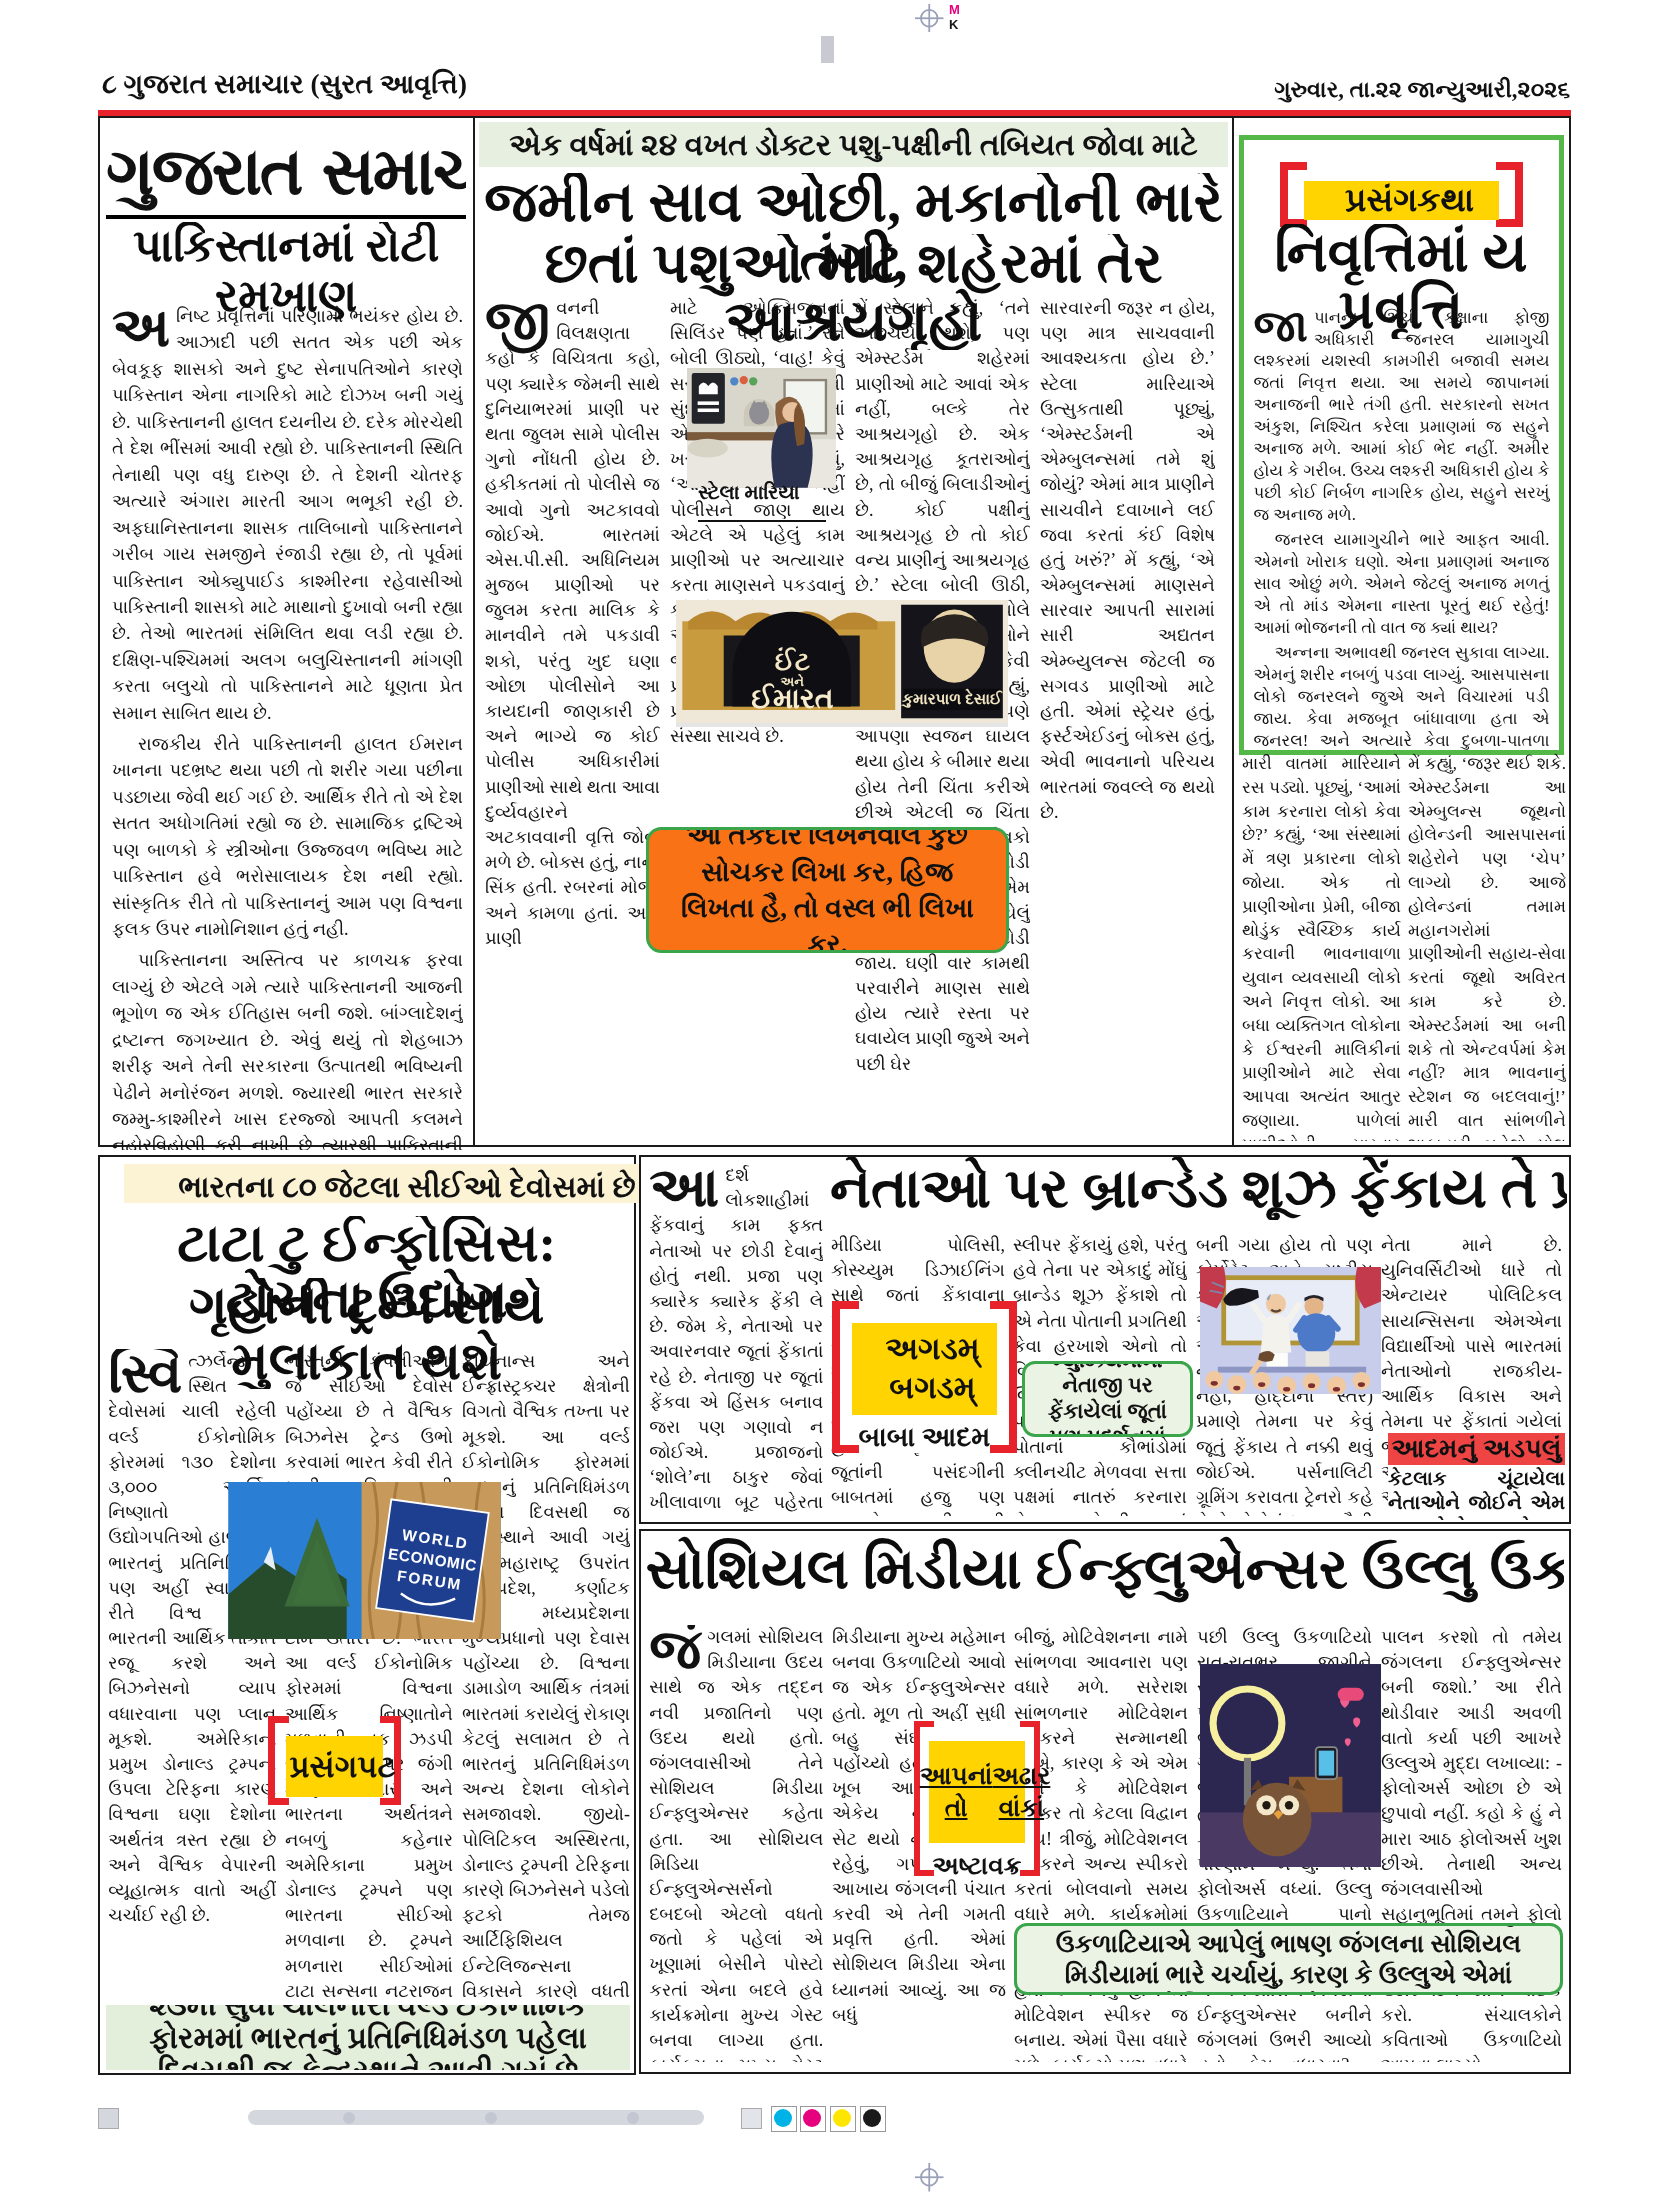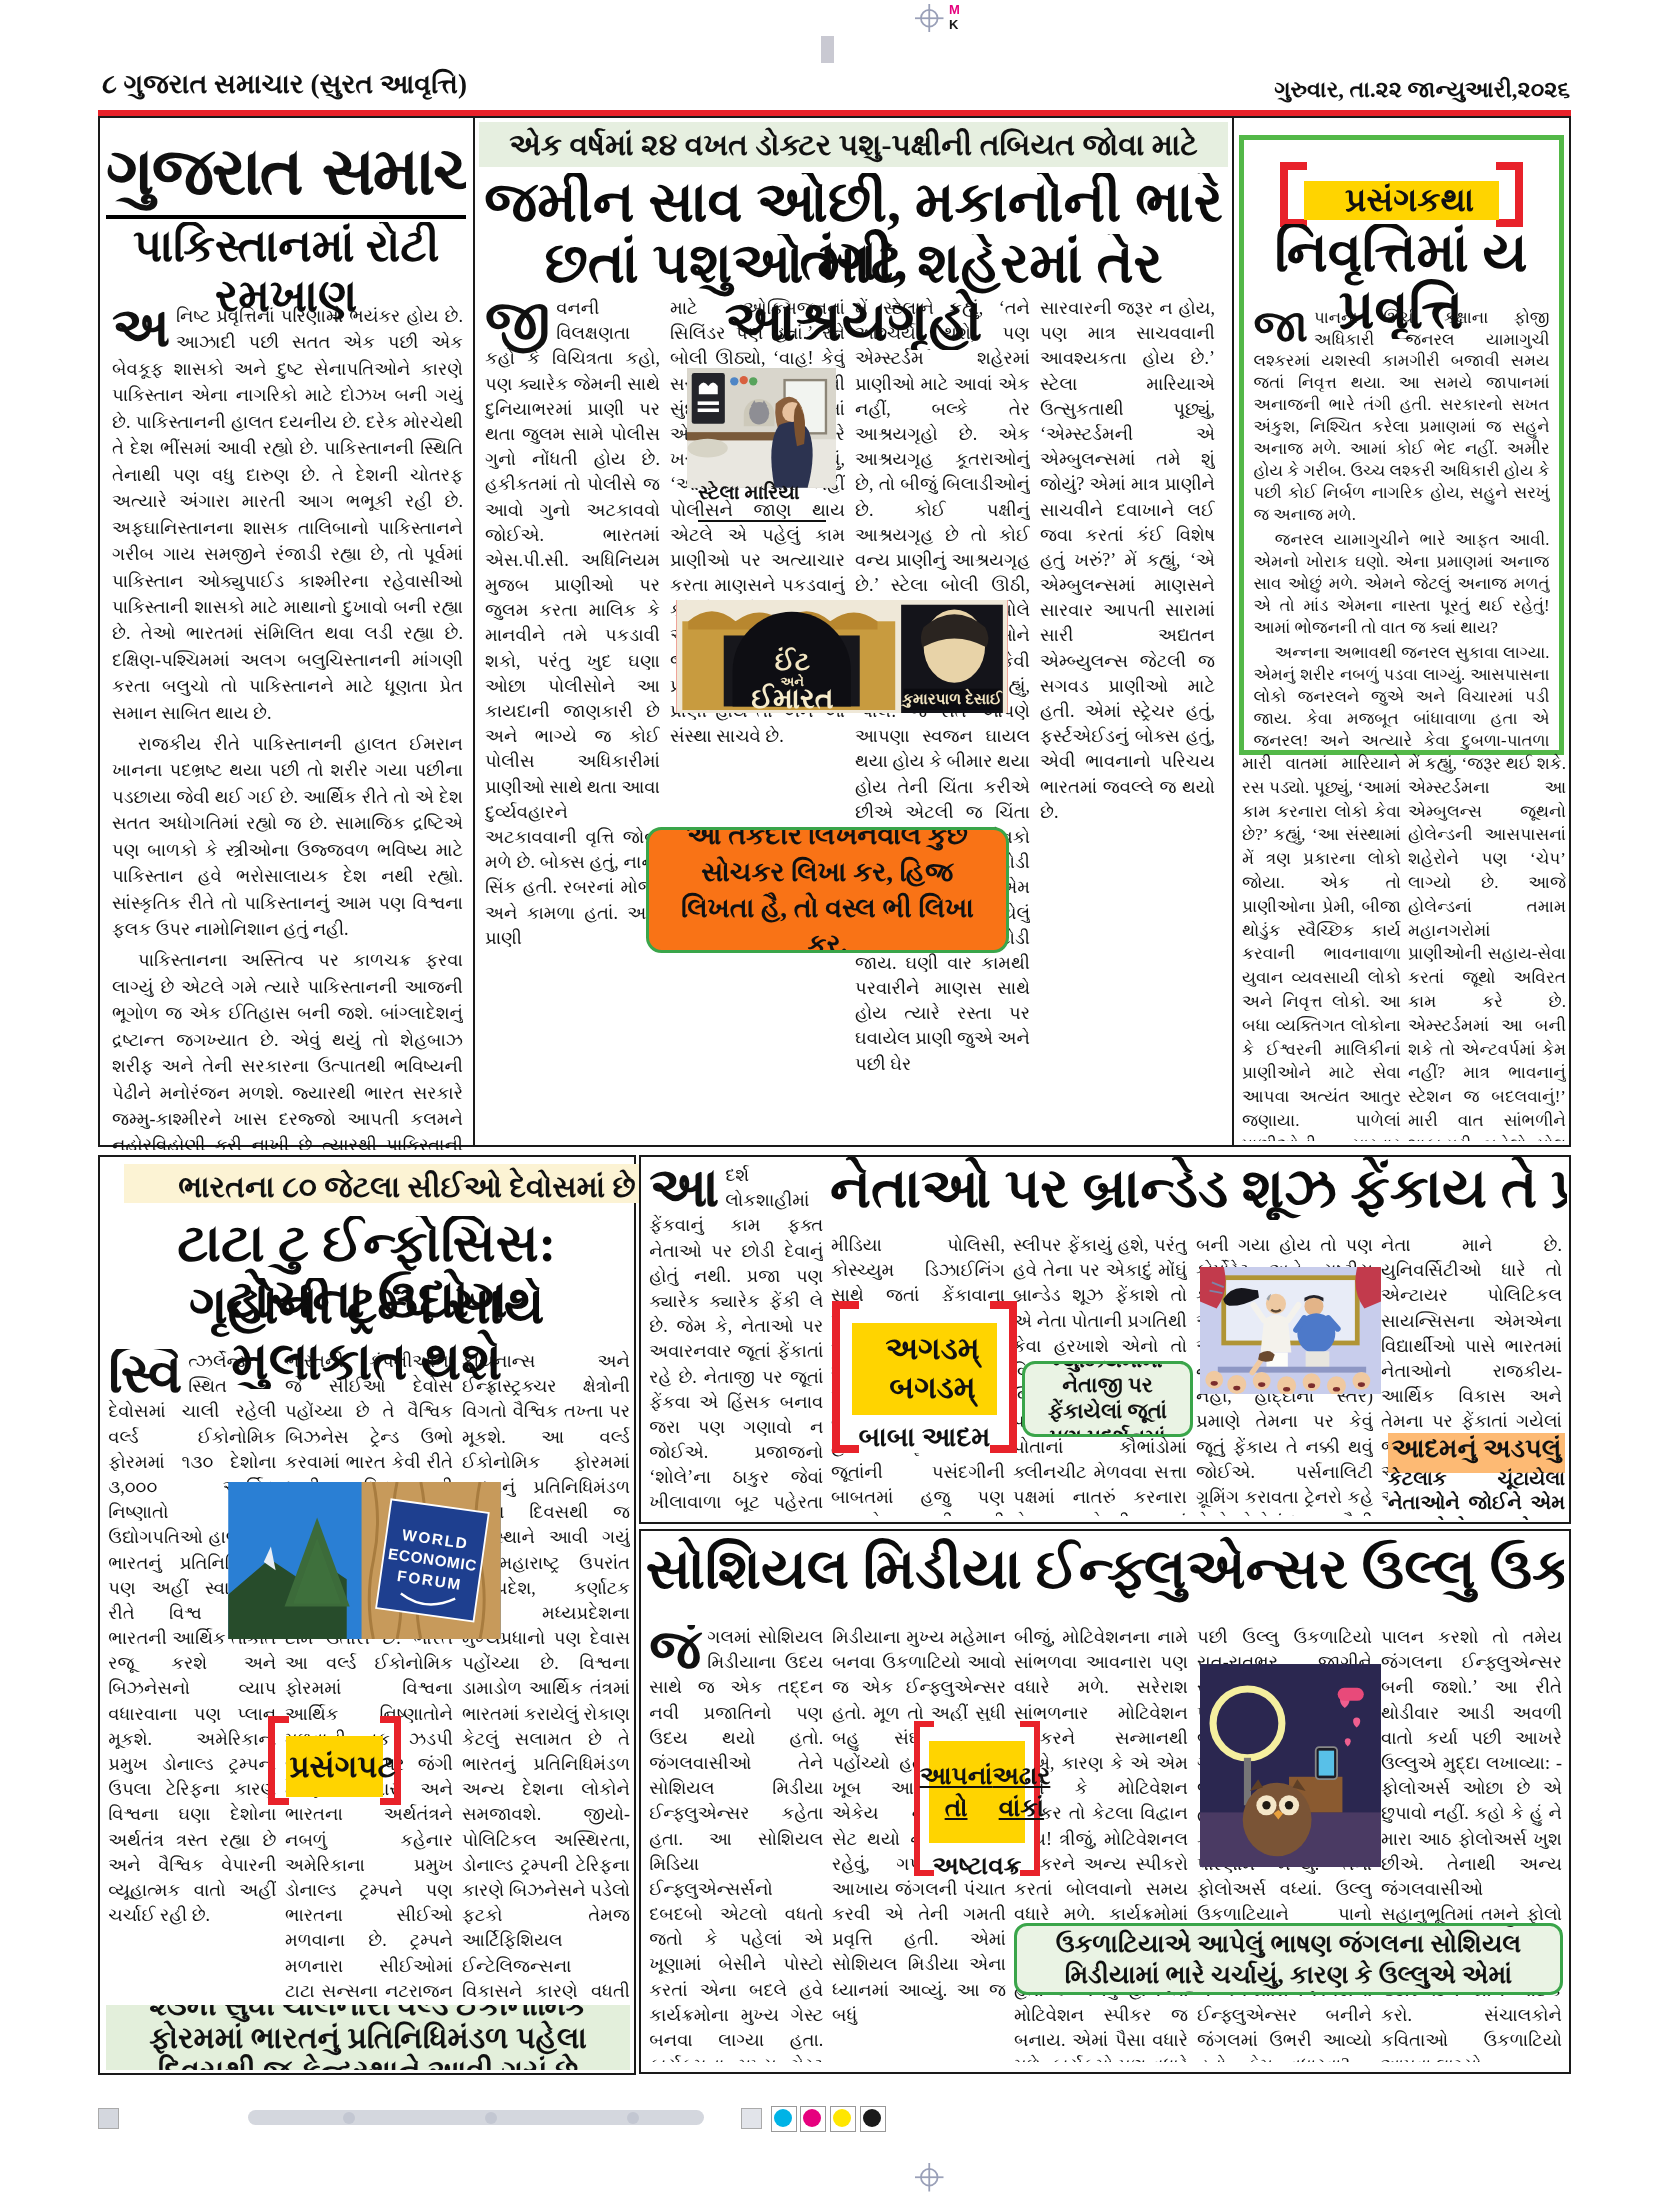--- a/index.html
+++ b/index.html
@@ -90,21 +90,21 @@
       <path d="M108 64 l6 -10 4 9 z M136 64 l-6 -10 -4 9 z" fill="#8e8e94"></path>
       <ellipse cx="35" cy="135" rx="34" ry="16" fill="#d7d4c6"></ellipse>
       <path d="M150 60 q28 -26 44 6 q10 24 2 58 l-34 0 q-16 -34 -12 -64 z" fill="#8a5f3c"></path>
       <path d="M156 96 q-22 30 -8 106 h56 q16 -60 2 -96 q-14 -26 -50 -10 z" fill="#2c3350"></path>
       <circle cx="178" cy="74" r="17" fill="#e8c29f"></circle>
       <path d="M188 58 q16 24 10 70 l-12 4 q-8 -40 -4 -62 z" fill="#7c522f"></path>
     </svg>
   </div>
   <div class="cap" style="left:598px;top:363px;width:128px;font-size:20px;">સ્ટેલા મારિયા</div>
 
-  <div class="abs" style="left:576px;top:470px;width:332px;height:113px;overflow:hidden;background:#ef4444;">
+  <div class="abs" style="left:576px;top:470px;width:332px;height:127px;overflow:hidden;background:#e5e5e5;">
     <svg width="332" height="123" viewBox="0 0 560 208">
       <rect width="560" height="208" fill="#efe8d8"></rect>
       <rect x="0" y="0" width="560" height="208" fill="none"></rect>
       <rect x="10" y="36" width="360" height="150" fill="#c89b3f"></rect>
       <path d="M20 36 q40 -34 80 0 q40 -30 80 0 q40 -34 80 0 q40 -30 80 0 v14 h-320 z" fill="#b8872f"></path>
       <rect x="80" y="60" width="230" height="120" fill="#17171c"></rect>
       <path d="M95 120 a60 60 0 0 1 200 0 v60 h-200 z" fill="#0e0e13"></path>
       <text x="196" y="118" font-size="44" font-weight="bold" fill="#f3e6c2" text-anchor="middle">ઈંટ</text>
       <text x="196" y="146" font-size="22" font-weight="bold" fill="#f3e6c2" text-anchor="middle">અને</text>
       <text x="196" y="182" font-size="48" font-weight="bold" fill="#f7eccb" text-anchor="middle">ઈમારત</text>
@@ -247,21 +247,21 @@
           <ellipse cx="272" cy="198" rx="6" ry="4"></ellipse>
       </g>
       <path d="M88 178 l18 -26" stroke="#f0c9a0" stroke-width="9" stroke-linecap="round"></path>
       <path d="M100 146 q16 -10 26 2 l-4 10 q-16 4 -24 -2z" fill="#6b4a2f"></path>
     </svg>
   </div>
 
   <div class="gquote" style="left:381px;top:204px;width:171px;height:76px;font-size:21.3px;line-height:1.2;padding:2.4px 6px;">ભવિષ્યનાં મ્યુઝિયમોમાં નેતાજી પર ફેંકાયેલાં જૂતાં પણ પ્રદર્શનમાં ગોઠવાઈ શકે</div>
 
   <div class="abs" style="left:747px;top:264px;width:177px;height:89px;background:#fff;">
-    <div class="kick" style="left:0;top:0;width:100%;height:40px;background:#fdba74;font-size:26px;line-height:32px;text-align:center;">આદમનું અડપલું</div>
+    <div class="kick" style="left:0;top:0;width:100%;height:32px;background:#ef4444;font-size:26px;line-height:32px;text-align:center;">આદમનું અડપલું</div>
     <p class="colp" style="left:0;top:34px;width:100%;height:53px;font-size:19.6px;font-weight:bold;line-height:1.25;">કેટલાક ચૂંટાયેલા નેતાઓને જોઈને એમ જ લાગે કે પ્રજાએ મત આપ્યો નથી પણ મતનો ઘા કર્યો છે</p>
   </div>
 </div>
 
 <div class="bx" style="left:639px;top:1529px;width:932px;height:545px;">
   <div class="hl" style="left:4.7px;top:4.7px;width:918px;font-size:56px;line-height:1.2;white-space:nowrap;">સોશિયલ મિડીયા ઈન્ફ્લુએન્સર ઉલ્લુ ઉકળાટિયાની મોટિવેશનલ સ્પીચ</div>
   <p class="colp" style="left:8.3px;top:94px;width:174px;height:437px;">
     <span class="dc">જં</span><span>ગલમાં સોશિયલ મિડીયાના ઉદય સાથે જ એક તદ્દન નવી પ્રજાતિનો પણ ઉદય થયો હતો. જંગલવાસીઓ તેને સોશિયલ મિડીયા ઈન્ફ્લુએન્સર કહેતા હતા. આ સોશિયલ મિડિયા ઈન્ફ્લુએન્સર્સનો દબદબો એટલો વધતો જતો કે પહેલાં એ ખૂણામાં બેસીને પોસ્ટો કરતાં એના બદલે હવે કાર્યક્રમોના મુખ્ય ગેસ્ટ બનવા લાગ્યા હતા. કાર્યક્રમના મુખ્ય ગેસ્ટ હોય તેનો વક્તાઓ તેમને જણાવે છે. મુખ્ય મહેમાનનો બોલવાનો વારો આવે ત્યારે ઓડિયન્સ થાકી ગયું હોય. એટલે થતું એવું કે જંગલમાં મુખ્ય મહેમાનોના ભાષણો મોસ્ટલી નીરસ રહેતા. જે ઈન્ફ્લુએન્સર સમજદાર હતા તેમને ખબર પડી ગઈ હતી કે કાર્યક્રમના મુખ્ય ગેસ્ટ બનવાથી કામ પૂરું થતું નથી, બનવું હોય તો મોટિવેશનલ સ્પીકર બનાય. એક. મોટિવેશનના નામે તમે કંઈ પણ બોલી શકો, ગમે તેવા ધડ-માથાં</span></p>
   <p class="colp" style="left:191px;top:94px;width:174px;height:437px;">મિડીયાના મુખ્ય મહેમાન બનવા ઉકળાટિયો આવો જ એક ઈન્ફ્લુએન્સર હતો. મૂળ તો અહીં સુધી બહુ સંઘર્ષ કરીને પહોંચ્યો હતો. તે પહેલાં ખૂબ આળસુ હતો. એકેય નોકરી-ધંધામાં સેટ થયો નહોતો. બેસી રહેવું, ગપ્પા મારવા, આખાય જંગલની પંચાત કરવી એ તેની ગમતી પ્રવૃત્તિ હતી. એમાં સોશિયલ મિડીયા એના ધ્યાનમાં આવ્યું. આ જ બધું</p>
   <p class="colp" style="left:373px;top:94px;width:174px;height:437px;">બીજું, મોટિવેશનના નામે સાંભળવા આવનારા પણ વધારે મળે. સરેરાશ સાંભળનાર મોટિવેશન સ્પીકરને સન્માનથી જુએ, કારણ કે એ એમ માને કે મોટિવેશન સ્પીકર તો કેટલા વિદ્વાન હોય! ત્રીજું, મોટિવેશનલ સ્પીકરને અન્ય સ્પીકરો કરતાં બોલવાનો સમય વધારે મળે. કાર્યક્રમોમાં ગેસ્ટ બની બનીને ઉલ્લુ એ વાત સમજી ચૂક્યો હતો કે બનવું હોય તો મોટિવેશન સ્પીકર જ બનાય. એમાં પૈસા વધારે મળે, કાર્યક્રમો પણ વધારે ગોઠવાય, આયોજકોને ‘બટર’ લગાવવાની તક પણ વધારે મળે અને સૌથી મહત્ત્વનું - ગમે તે બોલો, ચાલી જાય. ઉલ્લુ ઉકળાટિયાએ જુગાડ કરીને જંગલના સફળ આયોજક ગણાતા પપ્પુ પોપટની મદદથી પોતાની મોટિવેશનલ સ્પીચ ગોઠવી. એનો વિષય રાખ્યો - ‘ફોલોઅર્સ</p>

